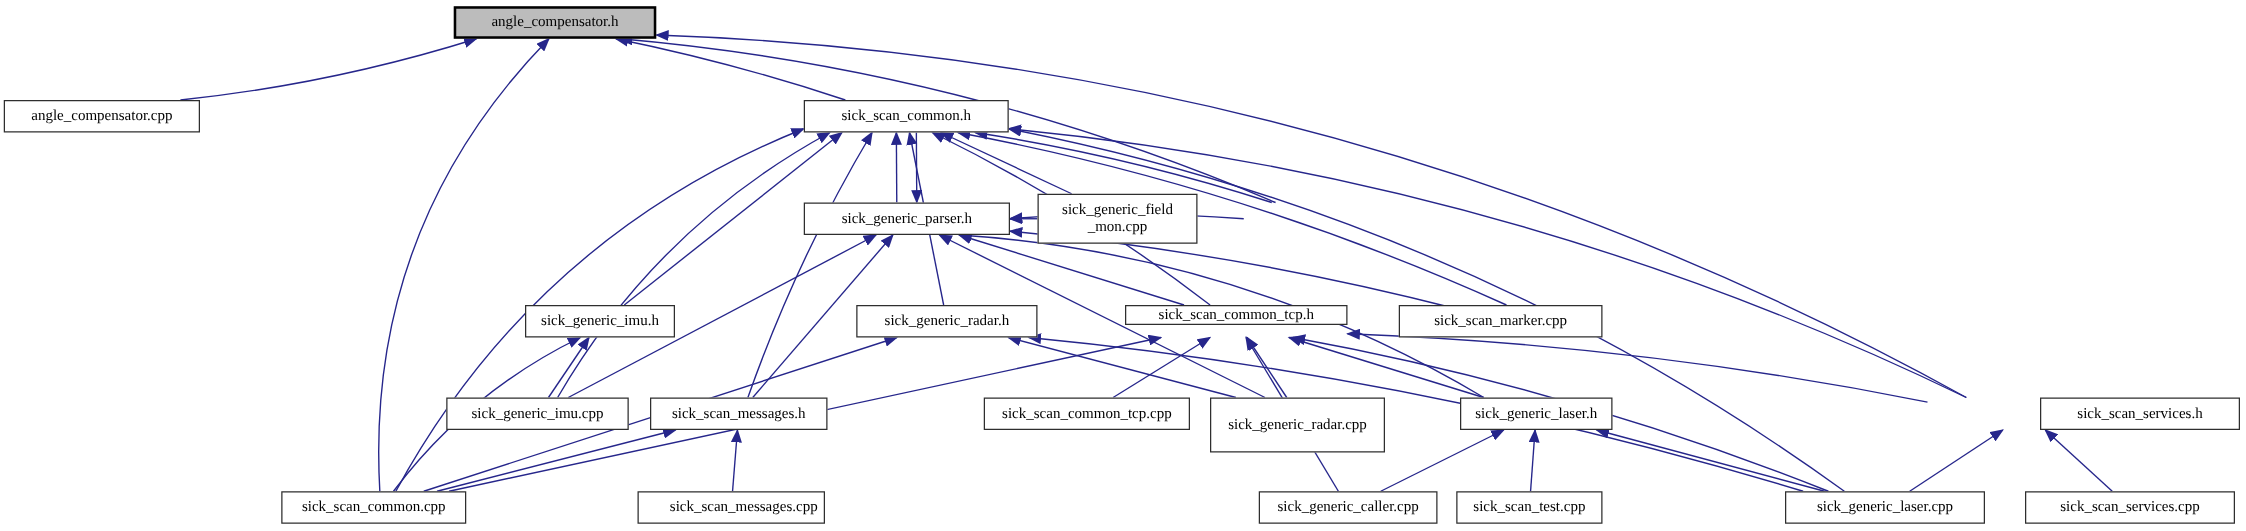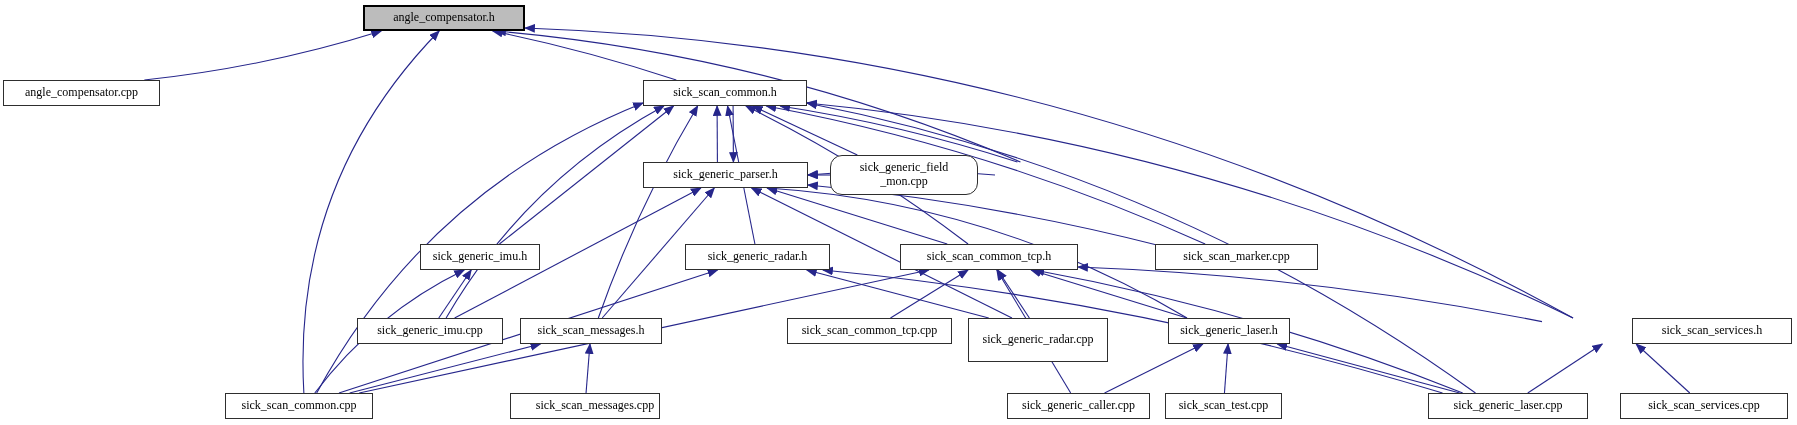--- a/index.html
+++ b/index.html
@@ -67,28 +67,28 @@
       <path d="M1527.76,393 Q1565,368.5 1602.24,344" fill="none" stroke="#26268b" stroke-width="1.1" marker-end="url(#arrow)"></path>
       <path d="M1689.7866666666666,393 Q1663,368.5 1636.2133333333334,344" fill="none" stroke="#26268b" stroke-width="1.1" marker-end="url(#arrow)"></path>
       <path d="M586.04,393 Q588,368.5 589.96,344" fill="none" stroke="#26268b" stroke-width="1.1" marker-end="url(#arrow)"></path>
       <path d="M349.61333333333334,393 Q445,368.5 540.3866666666667,344" fill="none" stroke="#26268b" stroke-width="1.1" marker-end="url(#arrow)"></path>
     </svg>
   <div id="nodes">
       <div class="node root" style="left: 363px; top: 5px; width: 162px; height: 26px; background: rgb(188, 188, 188); border-color: rgb(0, 0, 0);">angle_compensator.h</div>
       <div class="node" style="left: 3px; top: 80px; width: 157px; height: 26px; background: rgb(255, 255, 255); border-color: rgb(46, 46, 46);">angle_compensator.cpp</div>
       <div class="node" style="left: 643px; top: 80px; width: 164px; height: 26px; background: rgb(255, 255, 255); border-color: rgb(46, 46, 46);">sick_scan_common.h</div>
       <div class="node" style="left: 643px; top: 162px; width: 165px; height: 26px; background: rgb(255, 255, 255); border-color: rgb(46, 46, 46);">sick_generic_parser.h</div>
-      <div class="node" style="left: 830px; top: 155px; width: 148px; height: 40px; background: rgb(255, 255, 255); border-color: rgb(46, 46, 46); border-radius: 12px;">
+      <div class="node" style="left: 830px; top: 155px; width: 128px; height: 40px; background: rgb(255, 255, 255); border-color: rgb(46, 46, 46);">
         <div>sick_generic_field</div>
         <div>_mon.cpp</div>
       </div>
       <div class="node" style="left: 420px; top: 244px; width: 120px; height: 26px; background: rgb(255, 255, 255); border-color: rgb(46, 46, 46);">sick_generic_imu.h</div>
       <div class="node" style="left: 685px; top: 244px; width: 145px; height: 26px; background: rgb(255, 255, 255); border-color: rgb(46, 46, 46);">sick_generic_radar.h</div>
-      <div class="node" style="left: 900px; top: 244px; width: 178px; height: 26px; background: rgb(255, 255, 255); border-color: rgb(46, 46, 46);">sick_scan_common_tcp.h</div>
-      <div class="node" style="left: 1155px; top: 244px; width: 163px; height: 26px; background: rgb(255, 255, 255); border-color: rgb(46, 46, 46);">sick_scan_marker.cpp</div>
+      <div class="node" style="left: 900px; top: 244px; width: 178px; height: 16px; background: rgb(255, 255, 255); border-color: rgb(46, 46, 46);">sick_scan_common_tcp.h</div>
+      <div class="node" style="left: 1119px; top: 244px; width: 163px; height: 26px; background: rgb(255, 255, 255); border-color: rgb(46, 46, 46);">sick_scan_marker.cpp</div>
       <div class="node" style="left: 357px; top: 318px; width: 146px; height: 26px; background: rgb(255, 255, 255); border-color: rgb(46, 46, 46);">sick_generic_imu.cpp</div>
       <div class="node" style="left: 520px; top: 318px; width: 142px; height: 26px; background: rgb(255, 255, 255); border-color: rgb(46, 46, 46);">sick_scan_messages.h</div>
       <div class="node" style="left: 787px; top: 318px; width: 165px; height: 26px; background: rgb(255, 255, 255); border-color: rgb(46, 46, 46);">sick_scan_common_tcp.cpp</div>
       <div class="node" style="left: 968px; top: 318px; width: 140px; height: 44px; background: rgb(255, 255, 255); border-color: rgb(46, 46, 46);">sick_generic_radar.cpp</div>
       <div class="node" style="left: 1168px; top: 318px; width: 122px; height: 26px; background: rgb(255, 255, 255); border-color: rgb(46, 46, 46);">sick_generic_laser.h</div>
       <div class="node" style="left: 1632px; top: 318px; width: 160px; height: 26px; background: rgb(255, 255, 255); border-color: rgb(46, 46, 46);">sick_scan_services.h</div>
       <div class="node" style="left: 225px; top: 393px; width: 148px; height: 26px; background: rgb(255, 255, 255); border-color: rgb(46, 46, 46);">sick_scan_common.cpp</div>
       <div class="node" style="left: 510px; top: 393px; width: 150px; height: 26px; background: rgb(255, 255, 255); border-color: rgb(46, 46, 46); padding-left: 20px;">sick_scan_messages.cpp</div>
       <div class="node" style="left: 1007px; top: 393px; width: 143px; height: 26px; background: rgb(255, 255, 255); border-color: rgb(46, 46, 46);">sick_generic_caller.cpp</div>
       <div class="node" style="left: 1165px; top: 393px; width: 117px; height: 26px; background: rgb(255, 255, 255); border-color: rgb(46, 46, 46);">sick_scan_test.cpp</div>

